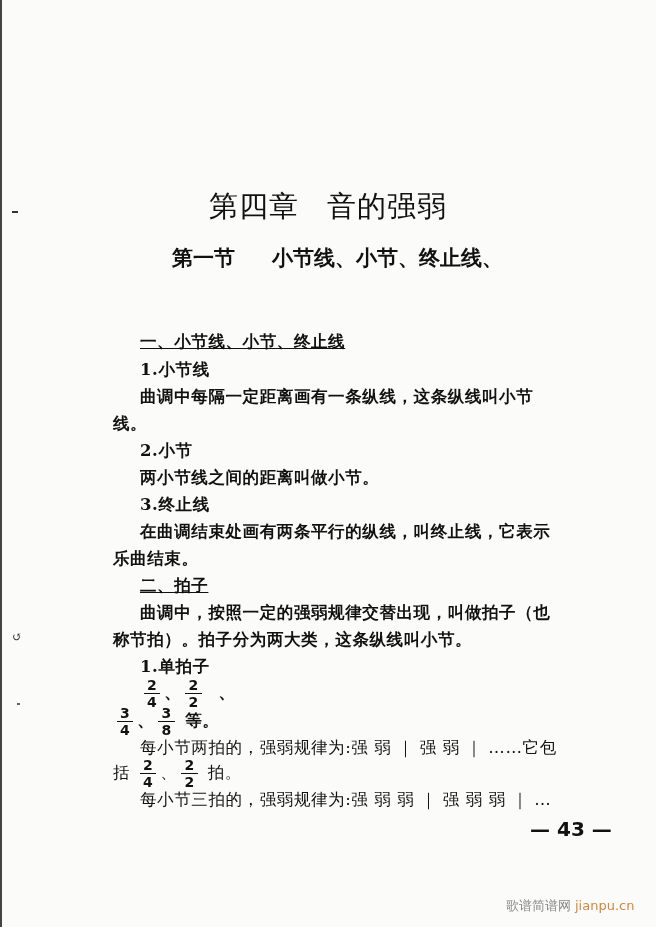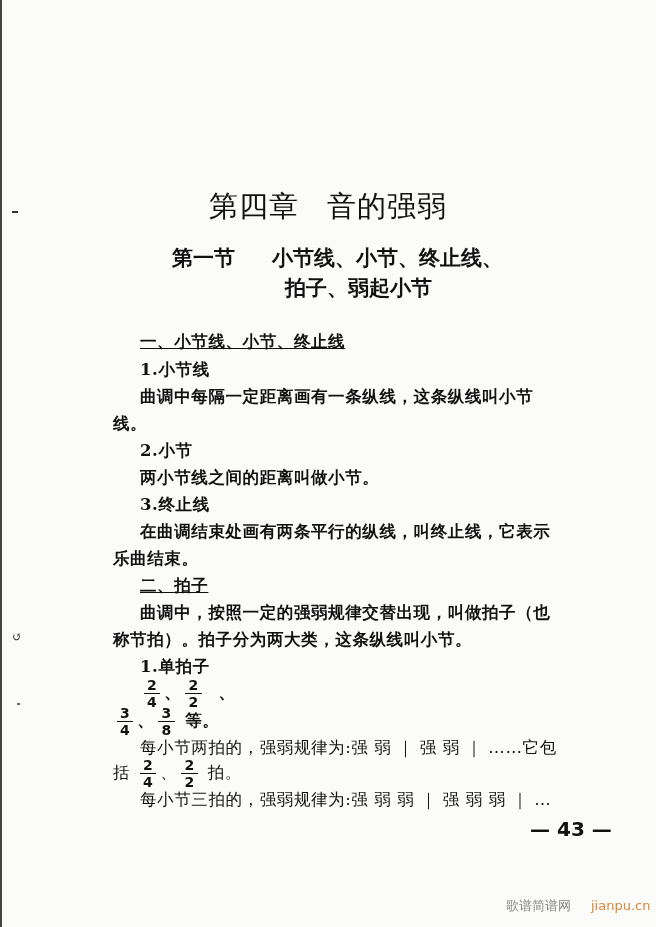--- a/index.html
+++ b/index.html
@@ -45,37 +45,36 @@
     .frac .d { padding-top: 1px; }
 
     .page-number {
       position: absolute; top: 817px; left: 530px;
       font-family: "DejaVu Sans", sans-serif; font-weight: bold; font-size: 20px;
     }
     .watermark {
       position: absolute; top: 897px; left: 506px; font-size: 13px; color: #888;
       font-family: "DejaVu Sans", sans-serif;
     }
-    .watermark .url { color: #d9863a; margin-left: 20px; }
+    .watermark .url { color: #d9863a; margin-left: 4px; }
   </style>
 </head>
 <body>
 
 <div class="left-edge"></div>
 <div class="scan-mark"></div>
 <div class="scan-glyph">↺</div>
 <div class="scan-dot"></div>
 
 <div class="chapter-title">
   <span>第四章</span><span class="gap"></span><span>音的强弱</span>
 </div>
 
 <div class="section-title">
   <span class="num">第一节</span><span>小节线、小节、终止线、</span>
-  <span class="line2">拍子、弱起小节</span>
 </div>
 
 <div class="line indent h1" style="top:331px">一、小节线、小节、终止线</div>
 <div class="line indent sub" style="top:359px">1.小节线</div>
 <div class="line indent" style="top:386px">曲调中每隔一定距离画有一条纵线，这条纵线叫小节</div>
 <div class="line" style="top:413px">线。</div>
 
 <div class="line indent sub" style="top:440px">2.小节</div>
 <div class="line indent" style="top:467px">两小节线之间的距离叫做小节。</div>
 <div class="line indent sub" style="top:494px">3.终止线</div>

